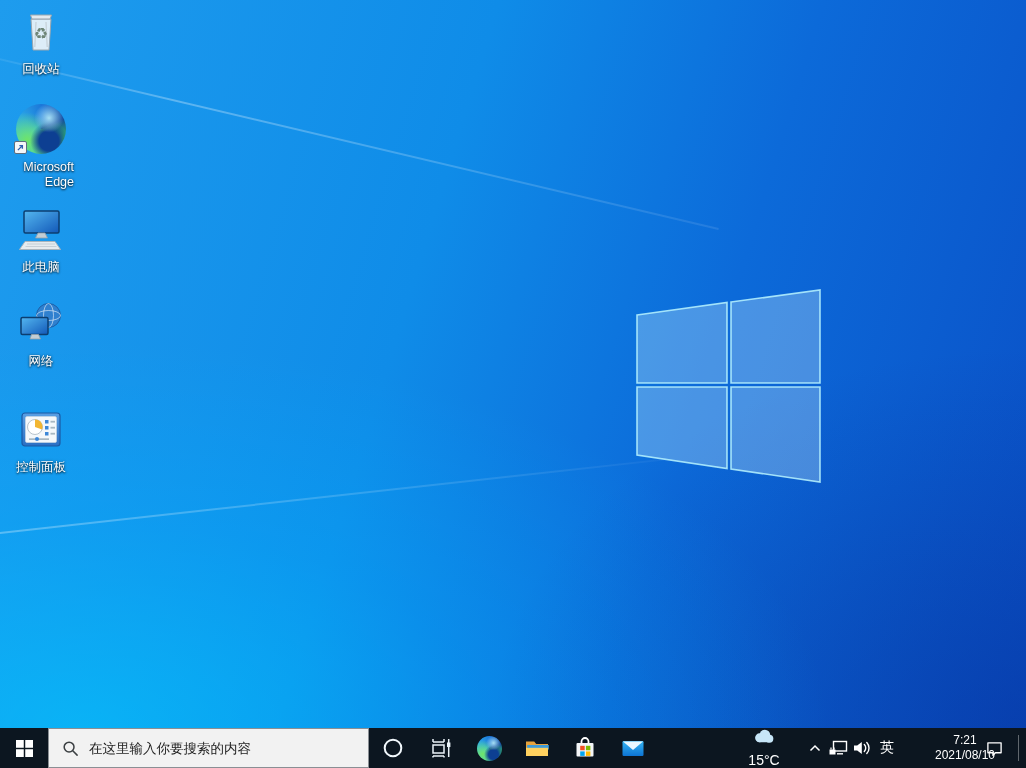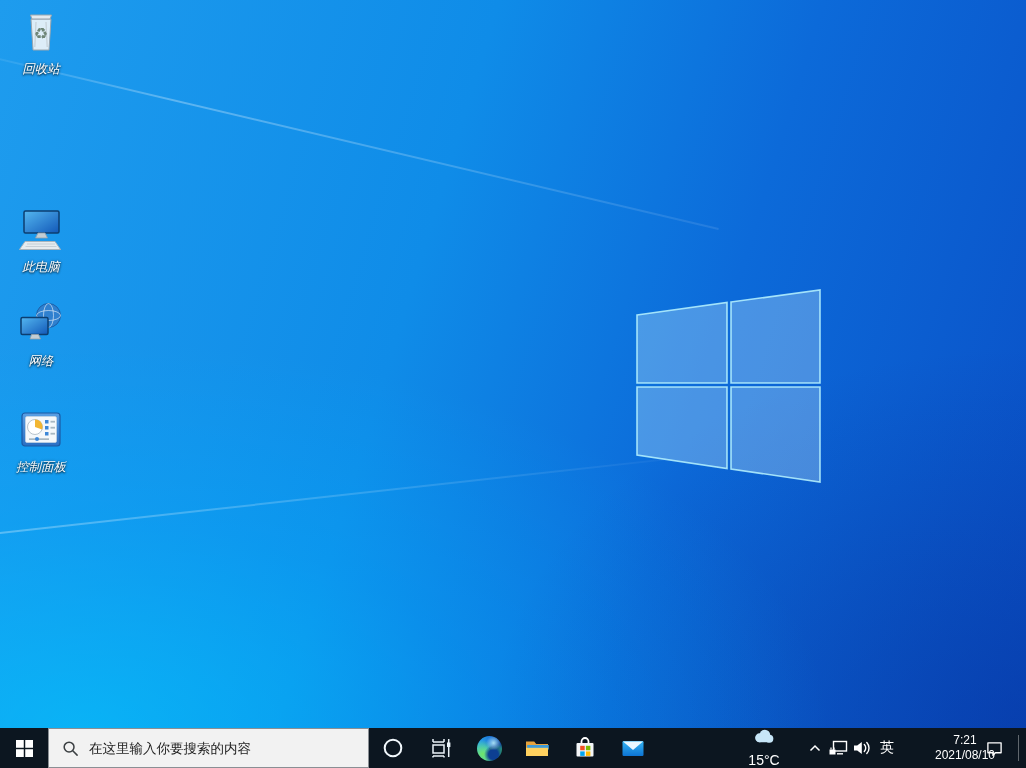--- a/index.html
+++ b/index.html
@@ -20,21 +20,21 @@
     transform:rotate(13.3deg); transform-origin:left center; }
   .ray2 { position:absolute; left:-10px; top:533px; width:680px; height:2px;
     background:linear-gradient(90deg, rgba(255,255,255,0.30), rgba(255,255,255,0.04));
     transform:rotate(-6.3deg); transform-origin:left center; }
   #winlogo { position:absolute; left:636px; top:288px; }
 
   
   .dicon { position:absolute; left:8px; width:66px; display:flex; flex-direction:column;
     align-items:center; gap:6px; cursor:default; }
   .dicon .lbl { color:#fff; font-size:12.5px; line-height:15px; text-align:right;
-    text-shadow:0 1px 2px rgba(0,0,0,0.8), 0 0 3px rgba(0,0,0,0.45);font-style:italic; }
+    text-shadow:0 1px 2px rgba(0,0,0,0.8), 0 0 3px rgba(0,0,0,0.45); }
   .edge-ball { border-radius:50%; position:relative;
     background:
       radial-gradient(circle at 66% 28%, rgba(190,245,255,0.85) 0%, rgba(190,245,255,0) 30%),
       radial-gradient(circle at 66% 74%, #0d3f92 0%, #0d3f92 20%, rgba(13,63,146,0) 38%),
       radial-gradient(circle at 22% 72%, #6fe468 0%, rgba(111,228,104,0) 52%),
       conic-gradient(from 150deg at 50% 50%, #56d46a 0deg, #3cc9ec 85deg, #2aa7e8 150deg, #1b74d8 215deg, #134a9e 275deg, #3ccb5e 330deg, #56d46a 360deg);
   }
   .shortcut-badge { position:absolute; left:-2px; bottom:0px; width:13px; height:13px;
     background:#f4f6f8; border:1px solid #5d6d7e; border-radius:2px;
     display:flex; align-items:center; justify-content:center; }
@@ -75,20 +75,30 @@
       <svg width="48" height="48" viewBox="0 0 48 48">
         <path d="M13.5 7 H34.5 L33 11.2 H15 Z" fill="#e3eaef" stroke="#9aa6af" stroke-width="1"></path>
         <path d="M14 11.2 H34 L32 42 H16 Z" fill="rgba(238,244,248,0.92)" stroke="#9aa6af" stroke-width="1"></path>
         <path d="M19 14 L17.8 39" stroke="#c6d0d7" stroke-width="1.2" fill="none"></path>
         <path d="M29 14 L30.2 39" stroke="#c6d0d7" stroke-width="1.2" fill="none"></path>
         <text x="24" y="31" font-size="16" text-anchor="middle" fill="#6e8577" font-family="DejaVu Sans, sans-serif">♻</text>
       </svg>
       <span class="lbl">回收站</span>
     </div>
 
+    <div class="dicon" style="top:104px">
+      <div class="edge-ball" style="width:50px;height:50px">
+        <div class="shortcut-badge">
+          <svg width="9" height="9" viewBox="0 0 12 12">
+            <path d="M2.5 9.5 L8.5 3.5 M4.5 3.5 H8.5 V7.5" stroke="#2f5fb0" stroke-width="1.8" fill="none"></path>
+          </svg>
+        </div>
+      </div>
+      <span class="lbl">Microsoft Edge</span>
+    </div>
 
     <div class="dicon" style="top:206px">
       <svg width="48" height="48" viewBox="0 0 48 48">
         <defs>
           <linearGradient id="scr1" x1="0" y1="0" x2="1" y2="1">
             <stop offset="0" stop-color="#54b7f0"></stop>
               <stop offset="1" stop-color="#1258b8"></stop>
           </linearGradient>
         </defs>
         <rect x="7" y="5" width="35" height="22" rx="1.5" fill="url(#scr1)" stroke="#0c3e70" stroke-width="1.5"></rect>

